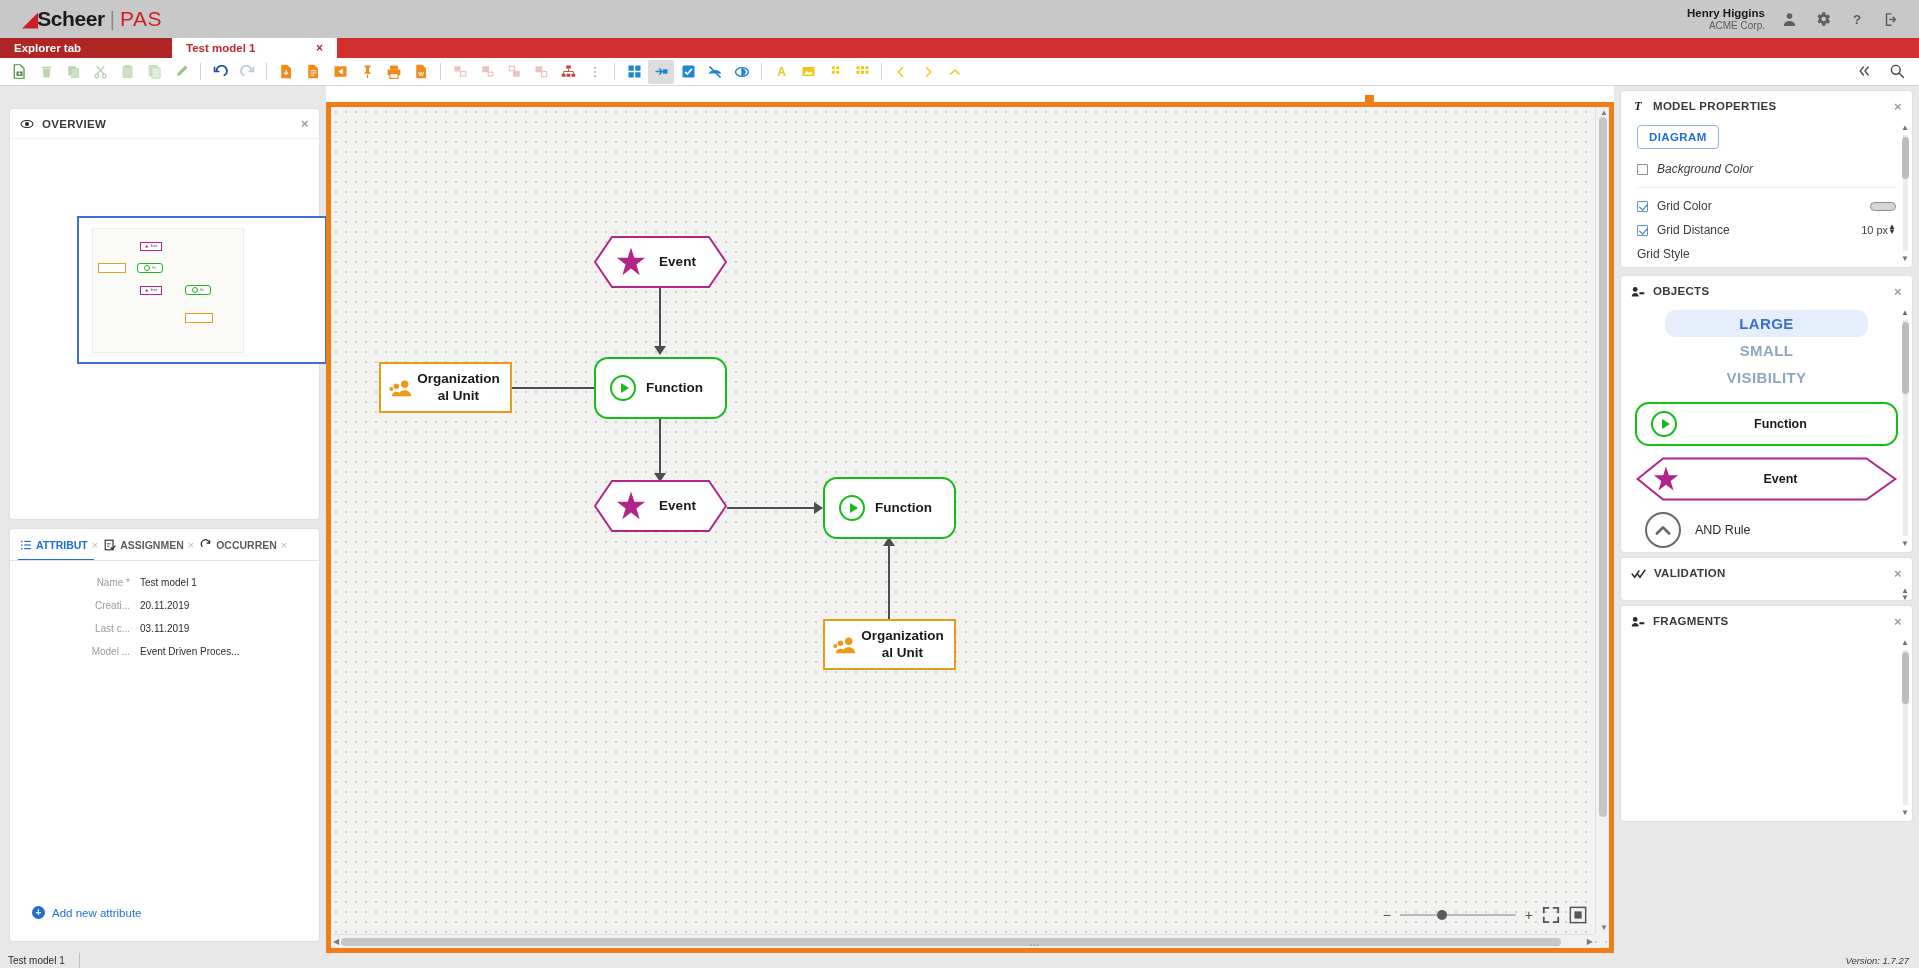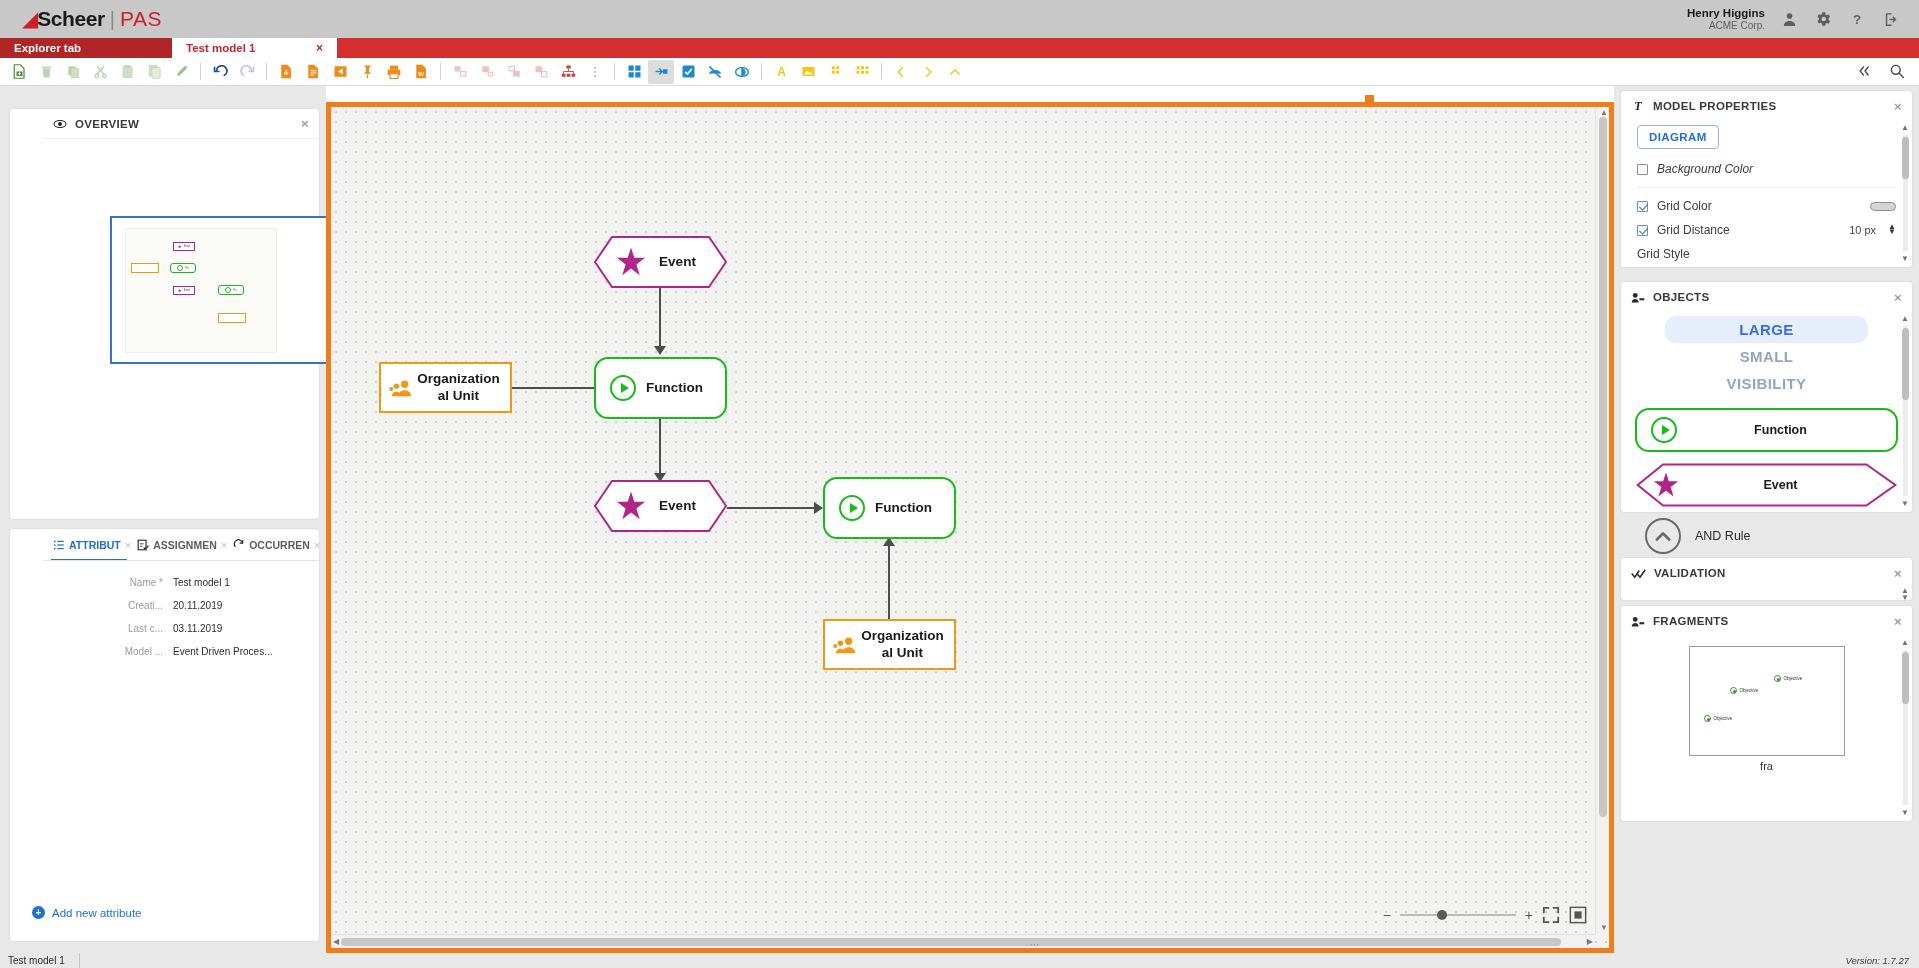--- a/index.html
+++ b/index.html
@@ -56,21 +56,21 @@
   .tbtn {
     width: 26px; height: 24px; display: flex; align-items: center; justify-content: center;
     cursor: pointer; border-radius: 2px;
   }
   .tbtn.active-bg { background: #dcdcdc; }
   .tsep { width: 1px; height: 17px; background: #d0d0d0; margin: 0 5px; }
   .tbtn svg { display: block; }
 
   
   .leftpanel { position: absolute; left: 0; top: 86px; width: 326px; height: 867px; background: #e8e8e8; }
-  .panel-card { background: #ffffff; border-radius: 3px; box-shadow: 0 0 2px rgba(0,0,0,.12); padding-left: 33px; }
+  .panel-card { background: #ffffff; border-radius: 3px; box-shadow: 0 0 2px rgba(0,0,0,.12); }
 
   .overview-card { position: absolute; left: 10px; top: 23px; width: 309px; height: 410px; }
   .panel-head {
     height: 30px; display: flex; align-items: center; padding: 0 10px;
     font-size: 11.5px; font-weight: bold; color: #3a3a3a; letter-spacing: .3px;
     border-bottom: 1px solid #f0f0f0;
   }
   .panel-head .ph-icon { margin-right: 8px; display:flex; }
   .panel-head .ph-title { flex: 1; }
   .panel-close { color: #9e9e9e; font-size: 13px; cursor: pointer; line-height: 1; }
@@ -178,21 +178,21 @@
 
   .chip { display:inline-block; border:1px solid #8fb2e8; border-radius: 4px; color:#1f6fd4;
           font-size: 11.5px; font-weight: bold; padding: 5px 11px; letter-spacing:.4px; cursor:pointer; }
   .prop-row { display:flex; align-items:center; font-size: 12px; color:#3c3c3c; padding: 5px 0; }
   .cbx { width: 11px; height: 11px; border: 1px solid #8d8d8d; margin-right: 9px; flex:none; background:#fff; border-radius:1px;}
   .cbx.on { border-color:#5f8fd8; position:relative; }
   .cbx.on:after { content:""; position:absolute; left:3px; top:0px; width:4px; height:7px;
                   border:solid #3c6fc0; border-width: 0 1.6px 1.6px 0; transform: rotate(42deg); }
   .prop-spacer { flex: 1; }
   .gridcolor-pill { width: 26px; height: 9px; border-radius: 5px; border: 1px solid #8e8e8e; background:#d5d5d5; }
-  .spinner { font-size: 11px; color:#444; display:flex; align-items:flex-start; gap:12px;}
+  .spinner { font-size: 11px; color:#444; display:flex; align-items:flex-start; gap:0;}
   .sp-arrows { display:flex; flex-direction:column; line-height:5px; font-size:8px; color:#333;}
   .hr { height:1px; background:#ececec; margin: 6px 0; }
 
   .seg { text-align:center; font-size: 15px; font-weight:bold; letter-spacing:.4px; padding: 5px 0; cursor:pointer;}
   .seg.on { background:#e6eefb; color:#3b6fd4; border-radius: 11px; margin: 0 44px; }
   .seg.off { color:#8fa6c6; }
 
   .obj-item { display:flex; align-items:center; margin: 11px 14px; }
   .obj-fn { flex:1; height: 44px; border: 2.5px solid #16bd16; border-radius: 14px; display:flex; align-items:center; background:#fff;}
   .obj-ev { flex:1; height: 44px; position:relative; }
@@ -765,21 +765,21 @@
       </div>
     </div>
     <div class="r-scroll" style="top:32px; bottom:4px;">
       <div class="up">▲</div>
       <div class="trk"></div>
       <div class="thb" style="top:14px; height:42px;"></div>
       <div class="dn">▼</div>
     </div>
   </div>
 
-  <div class="r-card" style="top:196px; height:230px;">
+  <div class="r-card" style="top:190px; height:276px;">
     <div class="r-head">
       <span class="rh-ic">
         <svg width="14" height="13" viewBox="0 0 20 16">
             <circle cx="6" cy="5" r="3.4" fill="#2b2b2b"></circle>
             <path d="M1 15c0-3 2.4-5 5-5s5 2 5 5z" fill="#2b2b2b"></path>
             <rect x="12" y="9" width="7" height="3" fill="#2b2b2b"></rect>
           </svg>
       </span>
       <span class="rh-title">OBJECTS</span>
       <span class="panel-close">×</span>
@@ -853,37 +853,20 @@
       <span class="rh-ic">
         <svg width="14" height="13" viewBox="0 0 20 16">
             <circle cx="6" cy="5" r="3.4" fill="#2b2b2b"></circle>
             <path d="M1 15c0-3 2.4-5 5-5s5 2 5 5z" fill="#2b2b2b"></path>
             <rect x="12" y="9" width="7" height="3" fill="#2b2b2b"></rect>
           </svg>
       </span>
       <span class="rh-title">FRAGMENTS</span>
       <span class="panel-close">×</span>
     </div>
-    <div class="r-body">
-      <div class="frag-thumb">
-        <div class="frag-obj" style="left:14px; top:68px;">
-          <span class="frag-ic"></span>
-          <span>Objective</span>
-        </div>
-        <div class="frag-obj" style="left:40px; top:40px;">
-          <span class="frag-ic"></span>
-          <span>Objective</span>
-        </div>
-        <div class="frag-obj" style="left:84px; top:28px;">
-          <span class="frag-ic"></span>
-          <span>Objective</span>
-        </div>
-      </div>
-      <div class="frag-name">fra</div>
-    </div>
     <div class="r-scroll" style="top:32px; bottom:4px;">
       <div class="up">▲</div>
       <div class="trk"></div>
       <div class="thb" style="top:14px; height:52px;"></div>
       <div class="dn">▼</div>
     </div>
   </div>
 </div>
 
 <div class="statusbar">

